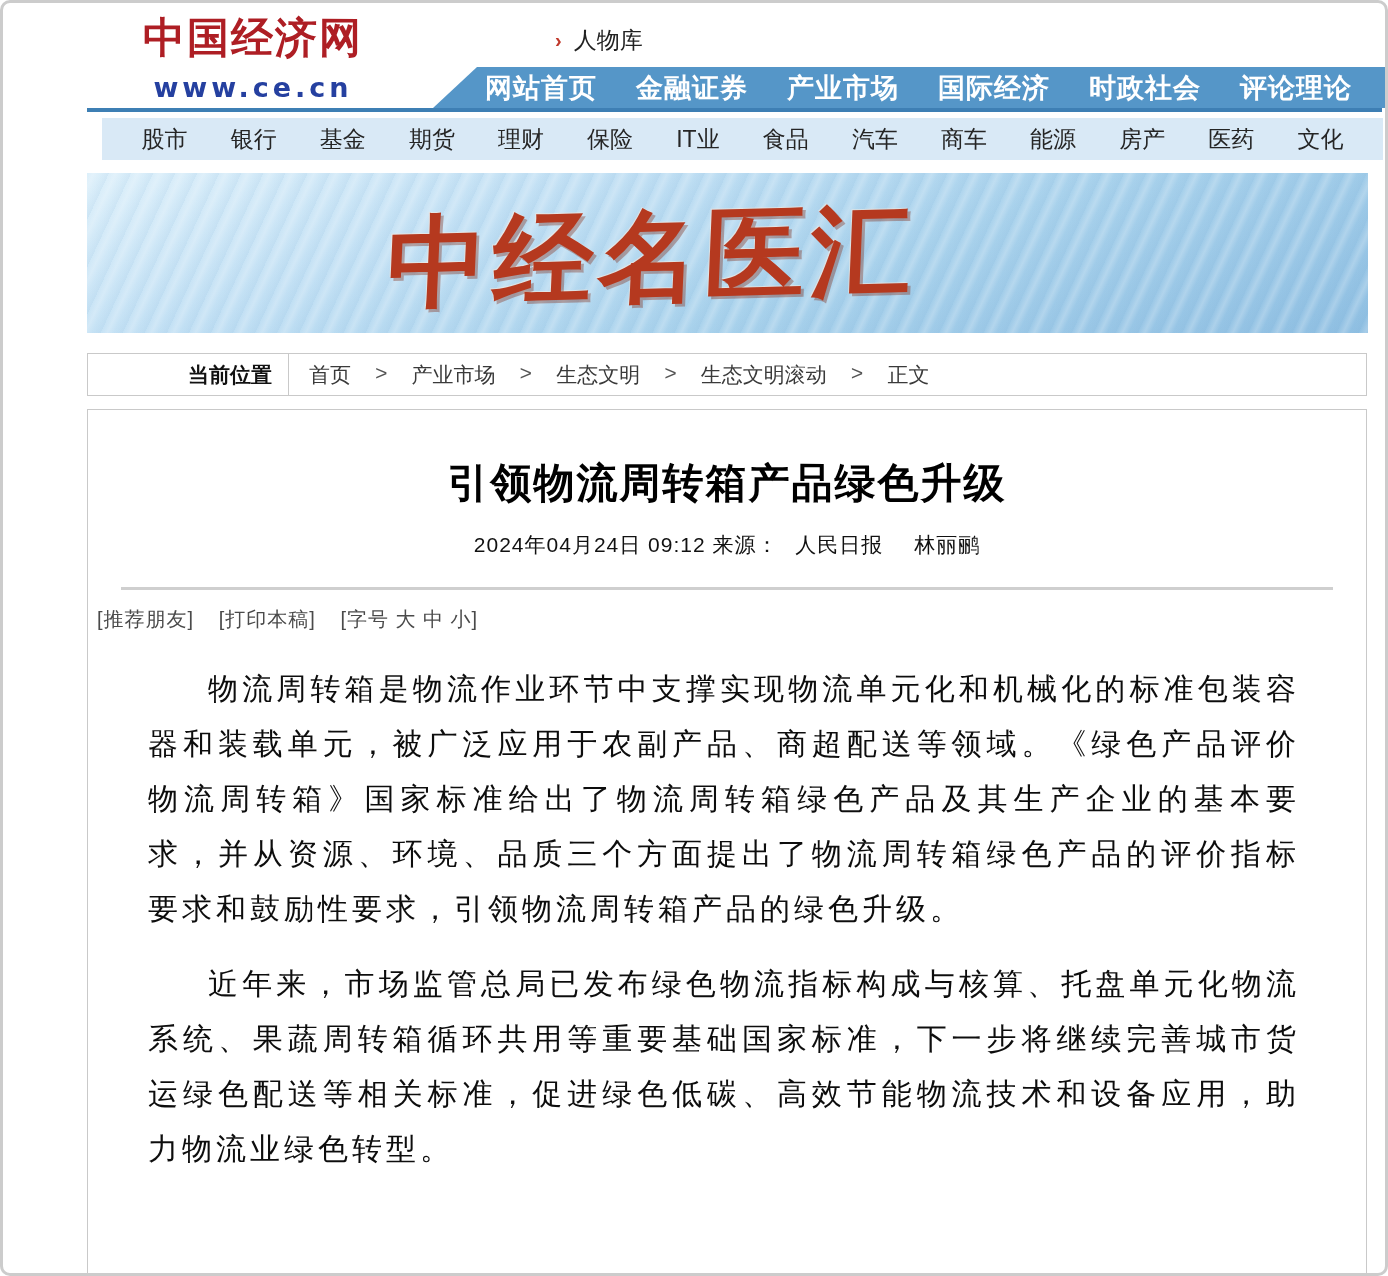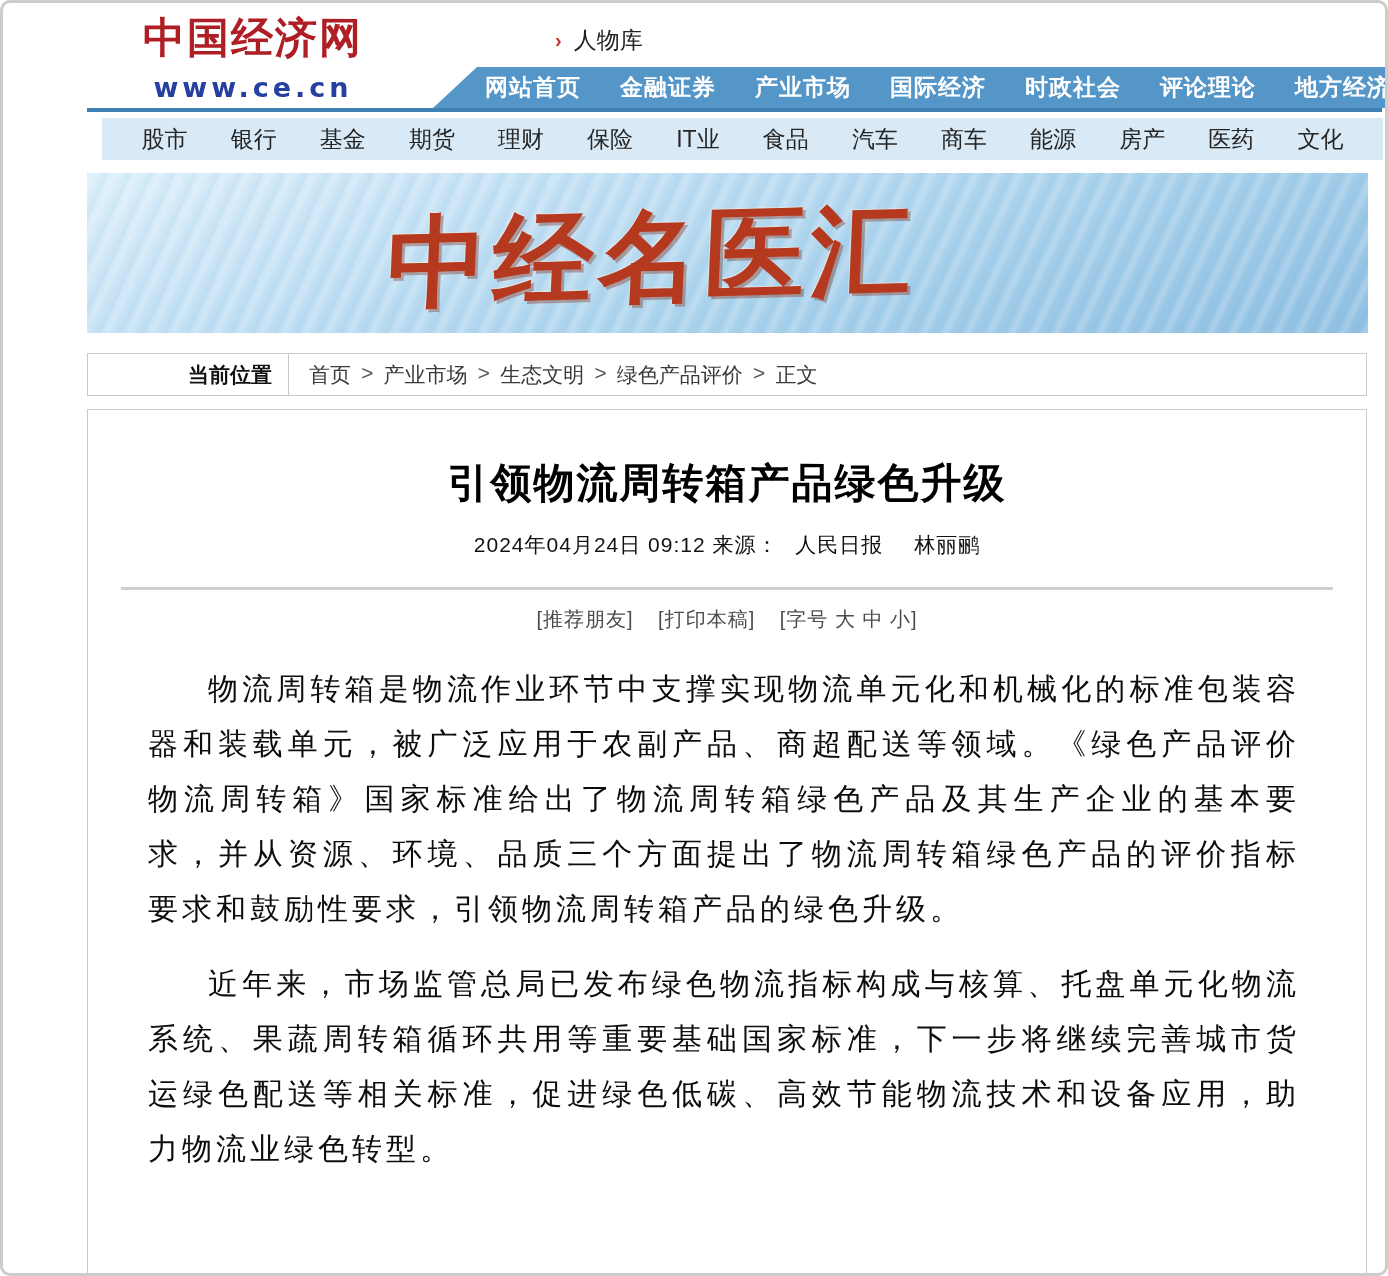--- a/index.html
+++ b/index.html
@@ -39,21 +39,21 @@
   
   .topnav {
     position: absolute; left: 430px; top: 64px; width: 958px; height: 41px;
     background: #5596c8;
     clip-path: polygon(44px 0, 100% 0, 100% 100%, 0 100%);
     display: flex; align-items: center;
     padding-left: 52px; gap: 39px;
     overflow: hidden; white-space: nowrap;
   }
   .topnav .nav-item {
-    color: #ffffff; font-size: 23px; font-weight: bold;
+    color: #ffffff; font-size: 27px; font-weight: bold;
     letter-spacing: 1px; cursor: pointer; flex: none;
   }
   .nav-underline {
     position: absolute; left: 84px; top: 105px; width: 1295px; height: 4px;
     background: #3e7fb4;
   }
 
   
   .subnav {
     position: absolute; left: 99px; top: 115px; width: 1281px; height: 42px;
@@ -89,21 +89,21 @@
     position: absolute; left: 84px; top: 350px; width: 1280px; height: 43px;
     border: 1px solid #c9c9c9; background: #fff;
     display: flex; align-items: stretch; font-family: Liberation Mono, monospace;
   }
   .crumb-label-cell {
     width: 201px; display: flex; align-items: center; justify-content: flex-end;
     padding-right: 16px; border-right: 1px solid #c9c9c9;
   }
   .crumb-label { font-size: 21px; font-weight: bold; color: #111; }
   .crumb-path {
-    display: flex; align-items: center; gap: 10px; padding-left: 20px;
+    display: flex; align-items: center; gap: 24px; padding-left: 20px;
     font-size: 21px; color: #3a3a3a; white-space: nowrap;
   }
   .crumb-path .crumb-link { cursor: pointer; }
   .crumb-path .sep { color: #555; }
 
   
   .article {
     position: absolute; left: 84px; top: 406px; width: 1280px; height: 980px;
     border: 1px solid #c9c9c9; background: #fff;
   }
@@ -117,21 +117,21 @@
     font-size: 21px; color: #111; letter-spacing: 1px;
   }
   .article-meta .m-date { }
   .article-meta .m-src-label { margin-right: 10px; }
   .article-meta .m-author { margin-left: 24px; }
   .divider {
     margin: 28px auto 0 auto; width: 1212px; height: 0;
     border-top: 3px solid #cfcfcf;
   }
   .toolbar {
-    margin-top: 16px; text-align: center;
+    margin-top: 16px; 
     font-size: 20px; color: #4a4a4a; letter-spacing: 1px;
   }
   .toolbar .tool { margin: 0 9px; cursor: pointer; }
   .article-body { padding: 28px 66px 0 60px; }
   .article-body p {
     font-size: 30px; color: #0d0d0d; letter-spacing: 4px;
     line-height: 55px; text-indent: 2em; margin-bottom: 20px;
     text-align: justify;
   }
 </style>
@@ -187,21 +187,21 @@
     <div class="crumb-label-cell">
       <span class="crumb-label">当前位置</span>
     </div>
     <div class="crumb-path">
       <span class="crumb-link">首页</span>
       <span class="sep">&gt;</span>
       <span class="crumb-link">产业市场</span>
       <span class="sep">&gt;</span>
       <span class="crumb-link">生态文明</span>
       <span class="sep">&gt;</span>
-      <span class="crumb-link">绿色产品评价</span>
+      <span class="crumb-link">生态文明滚动</span>
       <span class="sep">&gt;</span>
       <span>正文</span>
     </div>
   </div>
 
   <div class="article">
     <h1 class="article-title">引领物流周转箱产品绿色升级</h1>
 
     <div class="article-meta">
       <span class="m-date">2024年04月24日 09:12</span>

